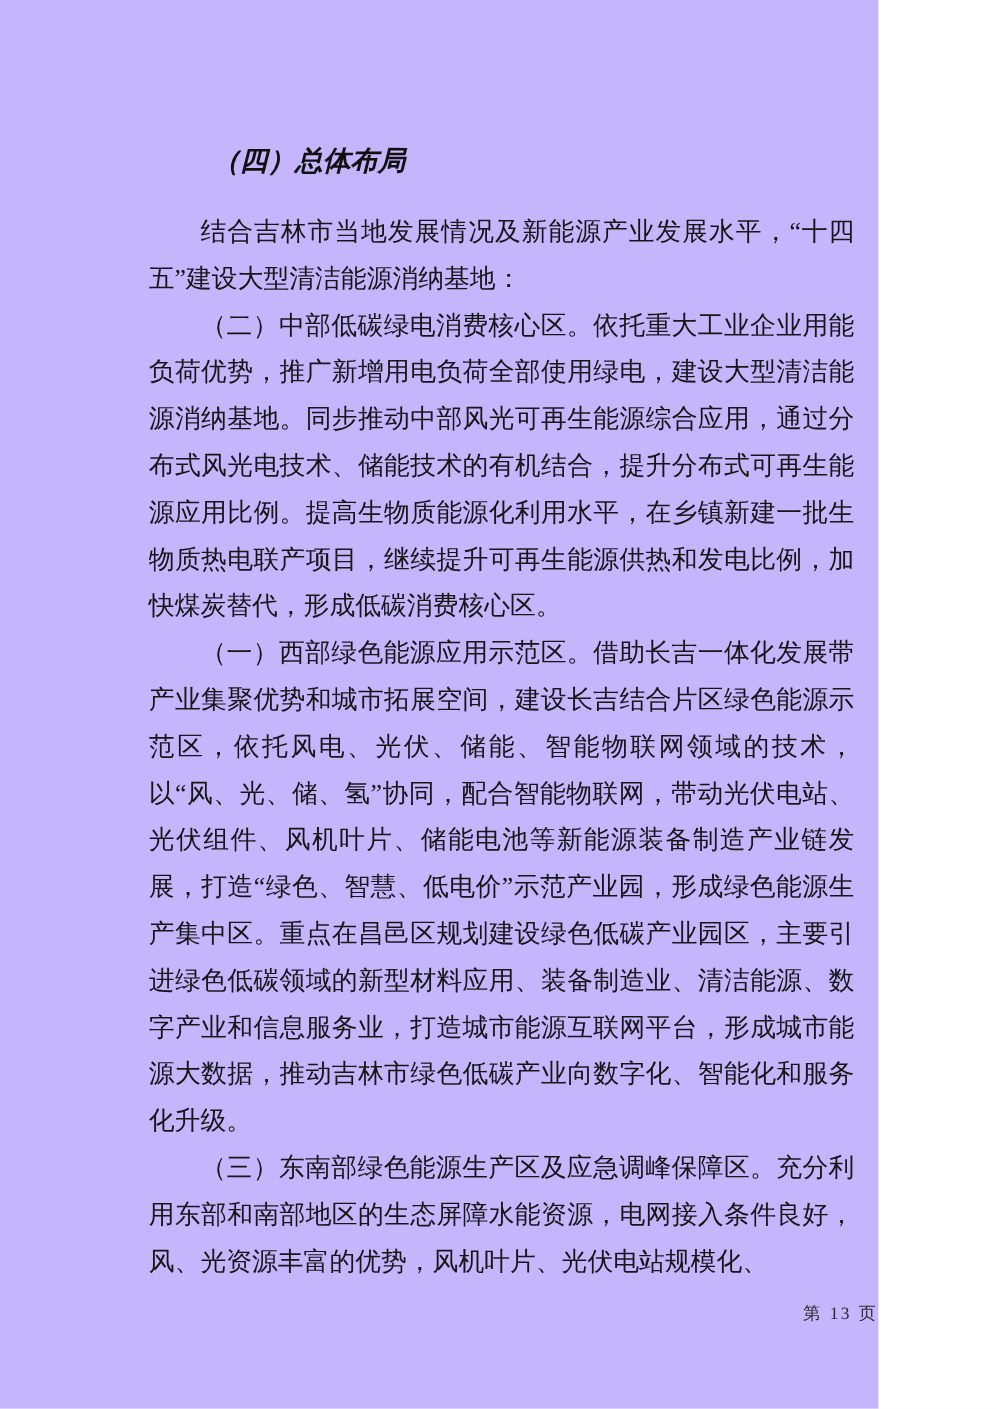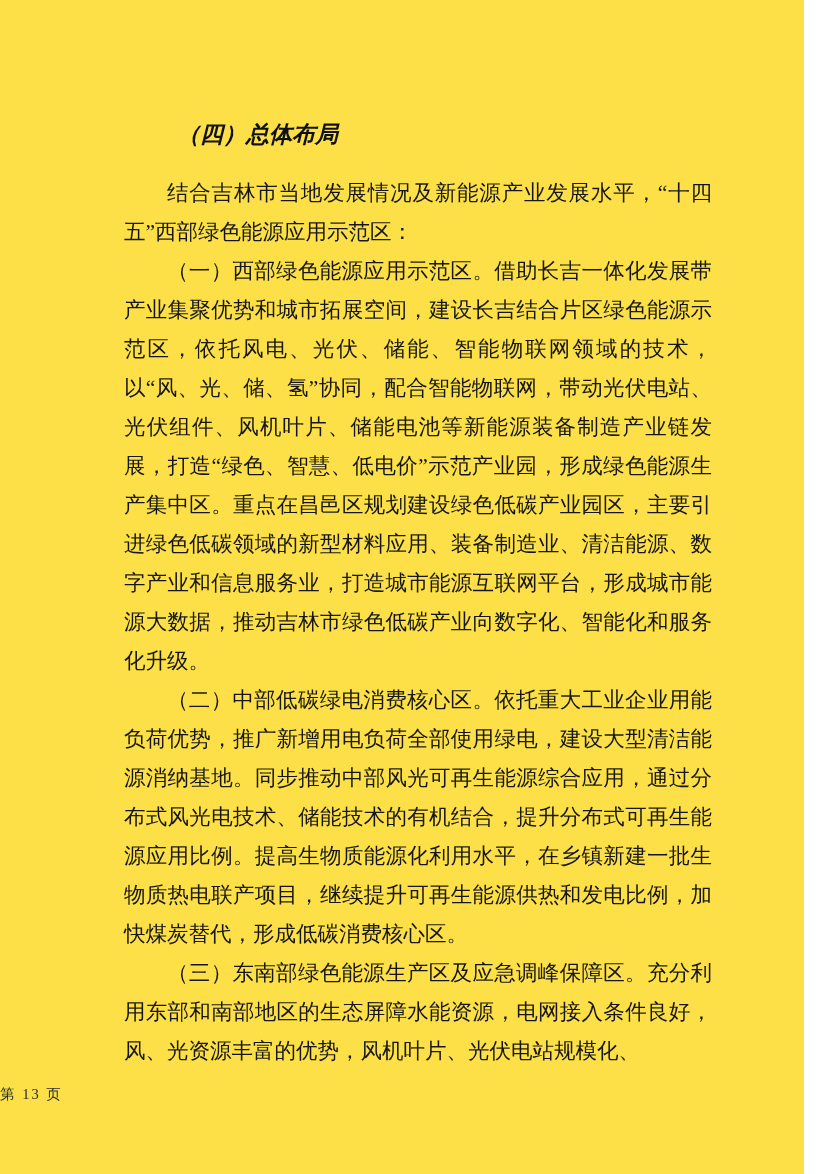--- a/index.html
+++ b/index.html
@@ -2,23 +2,23 @@
 <html><head>
 <meta charset="utf-8">
 <style>
   html, body {
     margin: 0;
     padding: 0;
     background: #ffffff;
   }
   .page {
     position: relative;
-    width: 804px;
+    width: 732px;
     height: 1174px;
-    background: #fde047;
+    background: #c4b5fd;
     overflow: hidden;
     font-family: "Liberation Serif", "DejaVu Serif", serif;
     color: #161616;
   }
   .content {
     position: absolute;
     left: 124px;
     top: 120px;
     width: 588px;
   }
@@ -40,32 +40,32 @@
     margin: 0;
     color: #161616;
     word-break: break-all;
     line-break: strict;
   }
   .footer {
     position: absolute;
     left: 0;
     right: 0;
     bottom: 70px;
-    text-align: left;
+    text-align: right;
     font-size: 14.5px;
     letter-spacing: 2px;
     color: #2b2b2b;
     font-family: "Liberation Serif", "DejaVu Serif", serif;
   }
 </style>
 </head>
 <body>
 
 <div class="page">
   <div class="content">
     <h2 class="heading">（四）总体布局</h2>
-    <p class="para">结合吉林市当地发展情况及新能源产业发展水平，“十四五”西部绿色能源应用示范区：</p>
+    <p class="para">结合吉林市当地发展情况及新能源产业发展水平，“十四五”建设大型清洁能源消纳基地：</p>
+    <p class="para">（二）中部低碳绿电消费核心区。依托重大工业企业用能负荷优势，推广新增用电负荷全部使用绿电，建设大型清洁能源消纳基地。同步推动中部风光可再生能源综合应用，通过分布式风光电技术、储能技术的有机结合，提升分布式可再生能源应用比例。提高生物质能源化利用水平，在乡镇新建一批生物质热电联产项目，继续提升可再生能源供热和发电比例，加快煤炭替代，形成低碳消费核心区。</p>
     <p class="para">（一）西部绿色能源应用示范区。借助长吉一体化发展带产业集聚优势和城市拓展空间，建设长吉结合片区绿色能源示范区，依托风电、光伏、储能、智能物联网领域的技术，以“风、光、储、氢”协同，配合智能物联网，带动光伏电站、光伏组件、风机叶片、储能电池等新能源装备制造产业链发展，打造“绿色、智慧、低电价”示范产业园，形成绿色能源生产集中区。重点在昌邑区规划建设绿色低碳产业园区，主要引进绿色低碳领域的新型材料应用、装备制造业、清洁能源、数字产业和信息服务业，打造城市能源互联网平台，形成城市能源大数据，推动吉林市绿色低碳产业向数字化、智能化和服务化升级。</p>
-    <p class="para">（二）中部低碳绿电消费核心区。依托重大工业企业用能负荷优势，推广新增用电负荷全部使用绿电，建设大型清洁能源消纳基地。同步推动中部风光可再生能源综合应用，通过分布式风光电技术、储能技术的有机结合，提升分布式可再生能源应用比例。提高生物质能源化利用水平，在乡镇新建一批生物质热电联产项目，继续提升可再生能源供热和发电比例，加快煤炭替代，形成低碳消费核心区。</p>
     <p class="para">（三）东南部绿色能源生产区及应急调峰保障区。充分利用东部和南部地区的生态屏障水能资源，电网接入条件良好，风、光资源丰富的优势，风机叶片、光伏电站规模化、</p>
   </div>
   <div class="footer">第 13 页</div>
 </div>
 
 </body></html>

